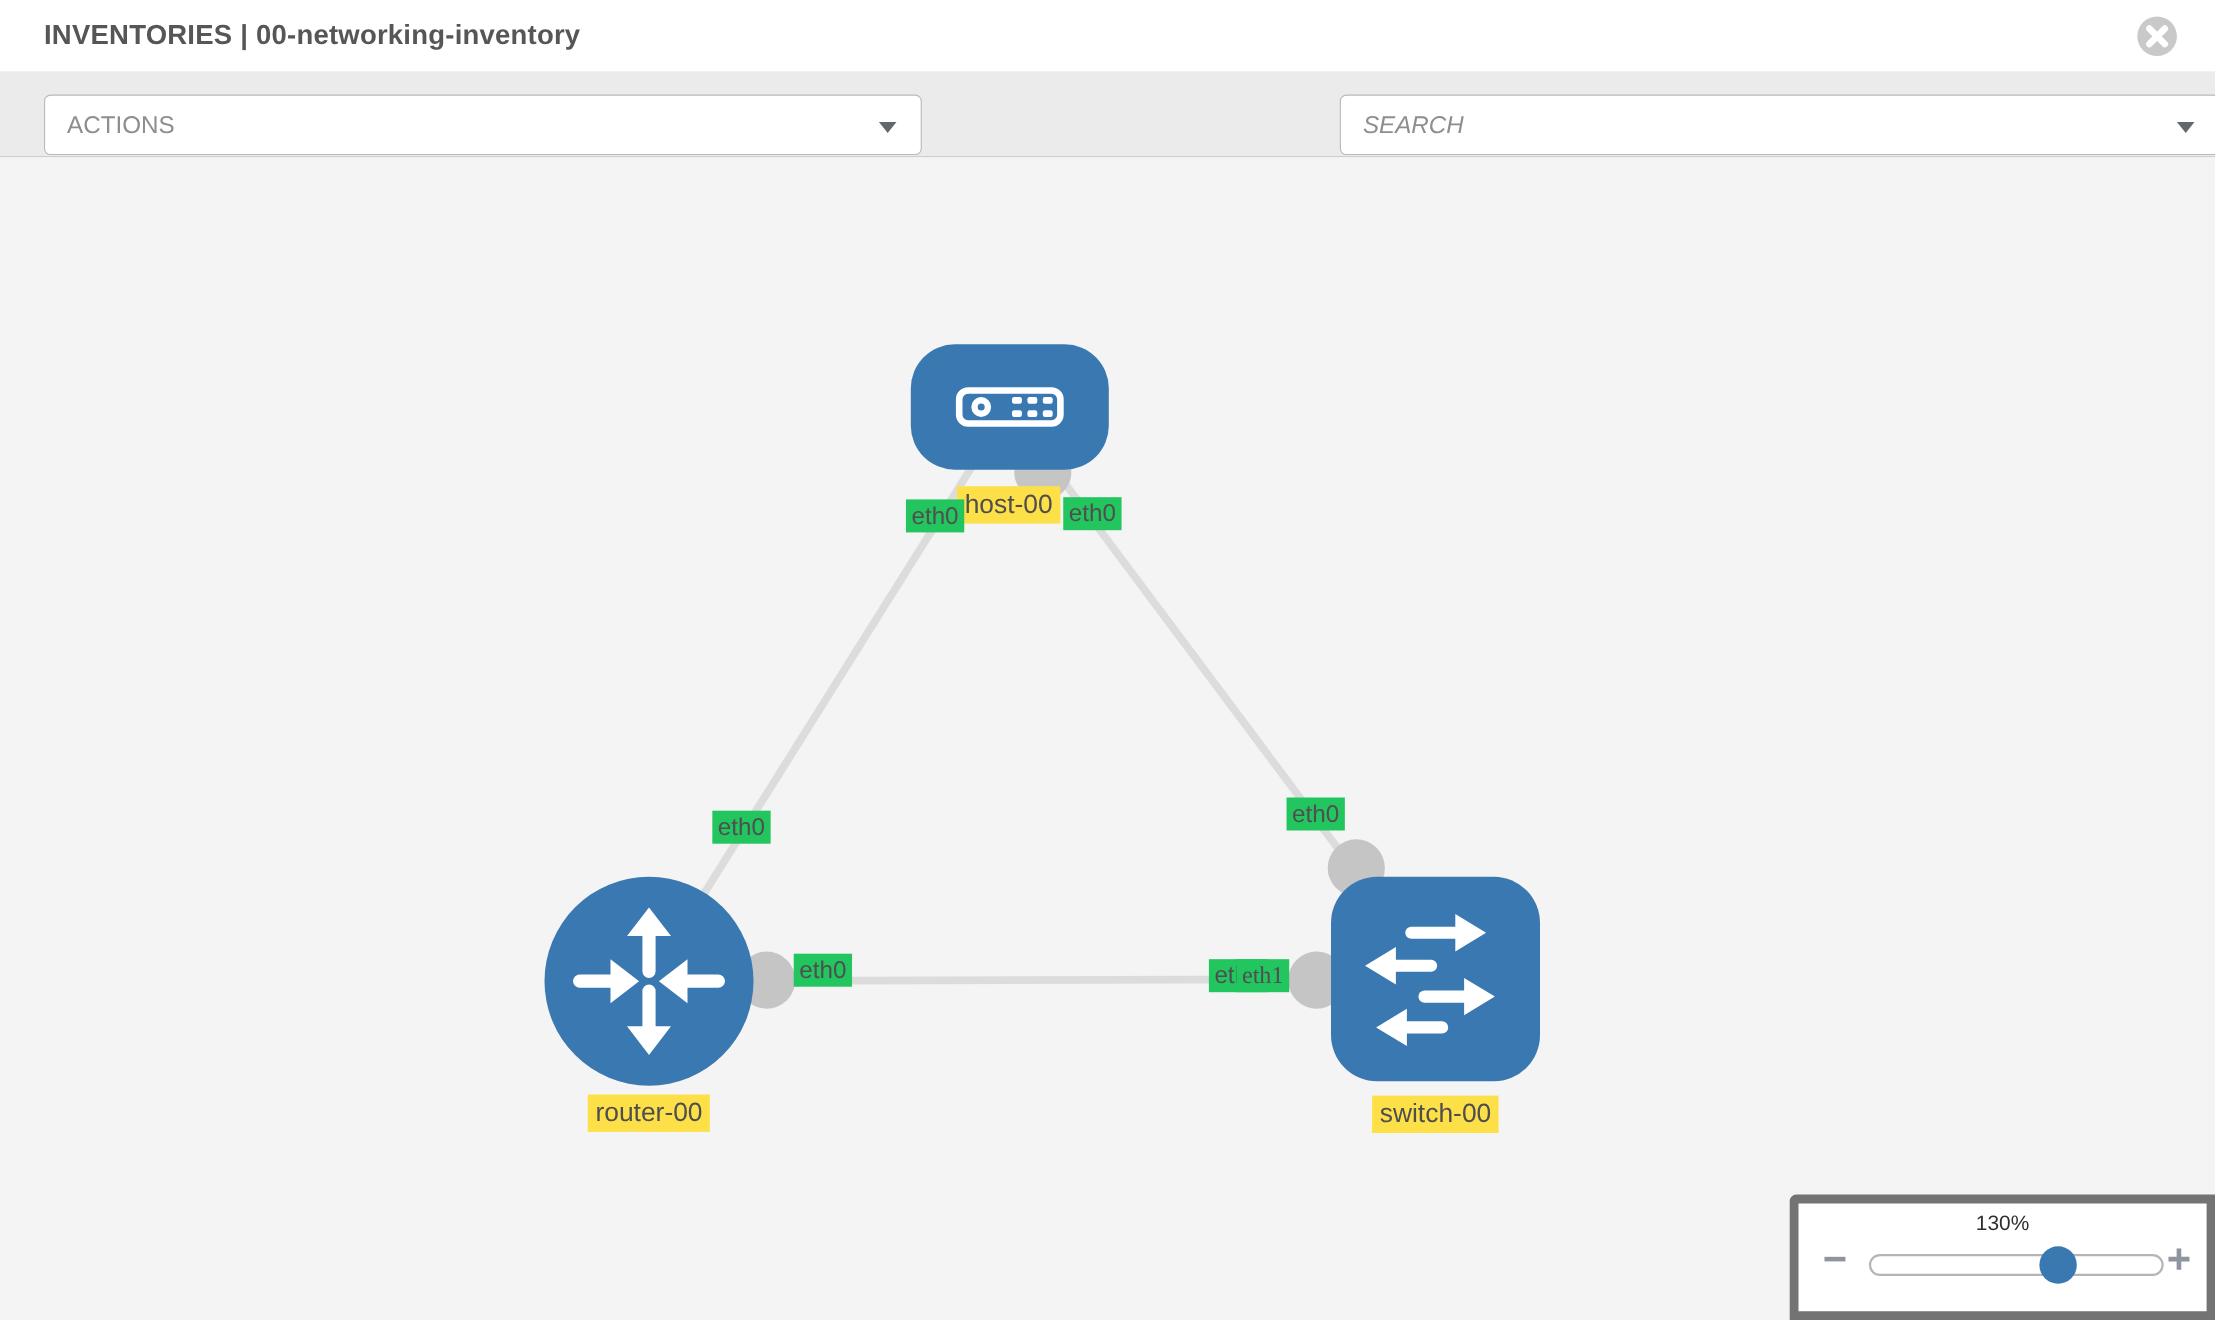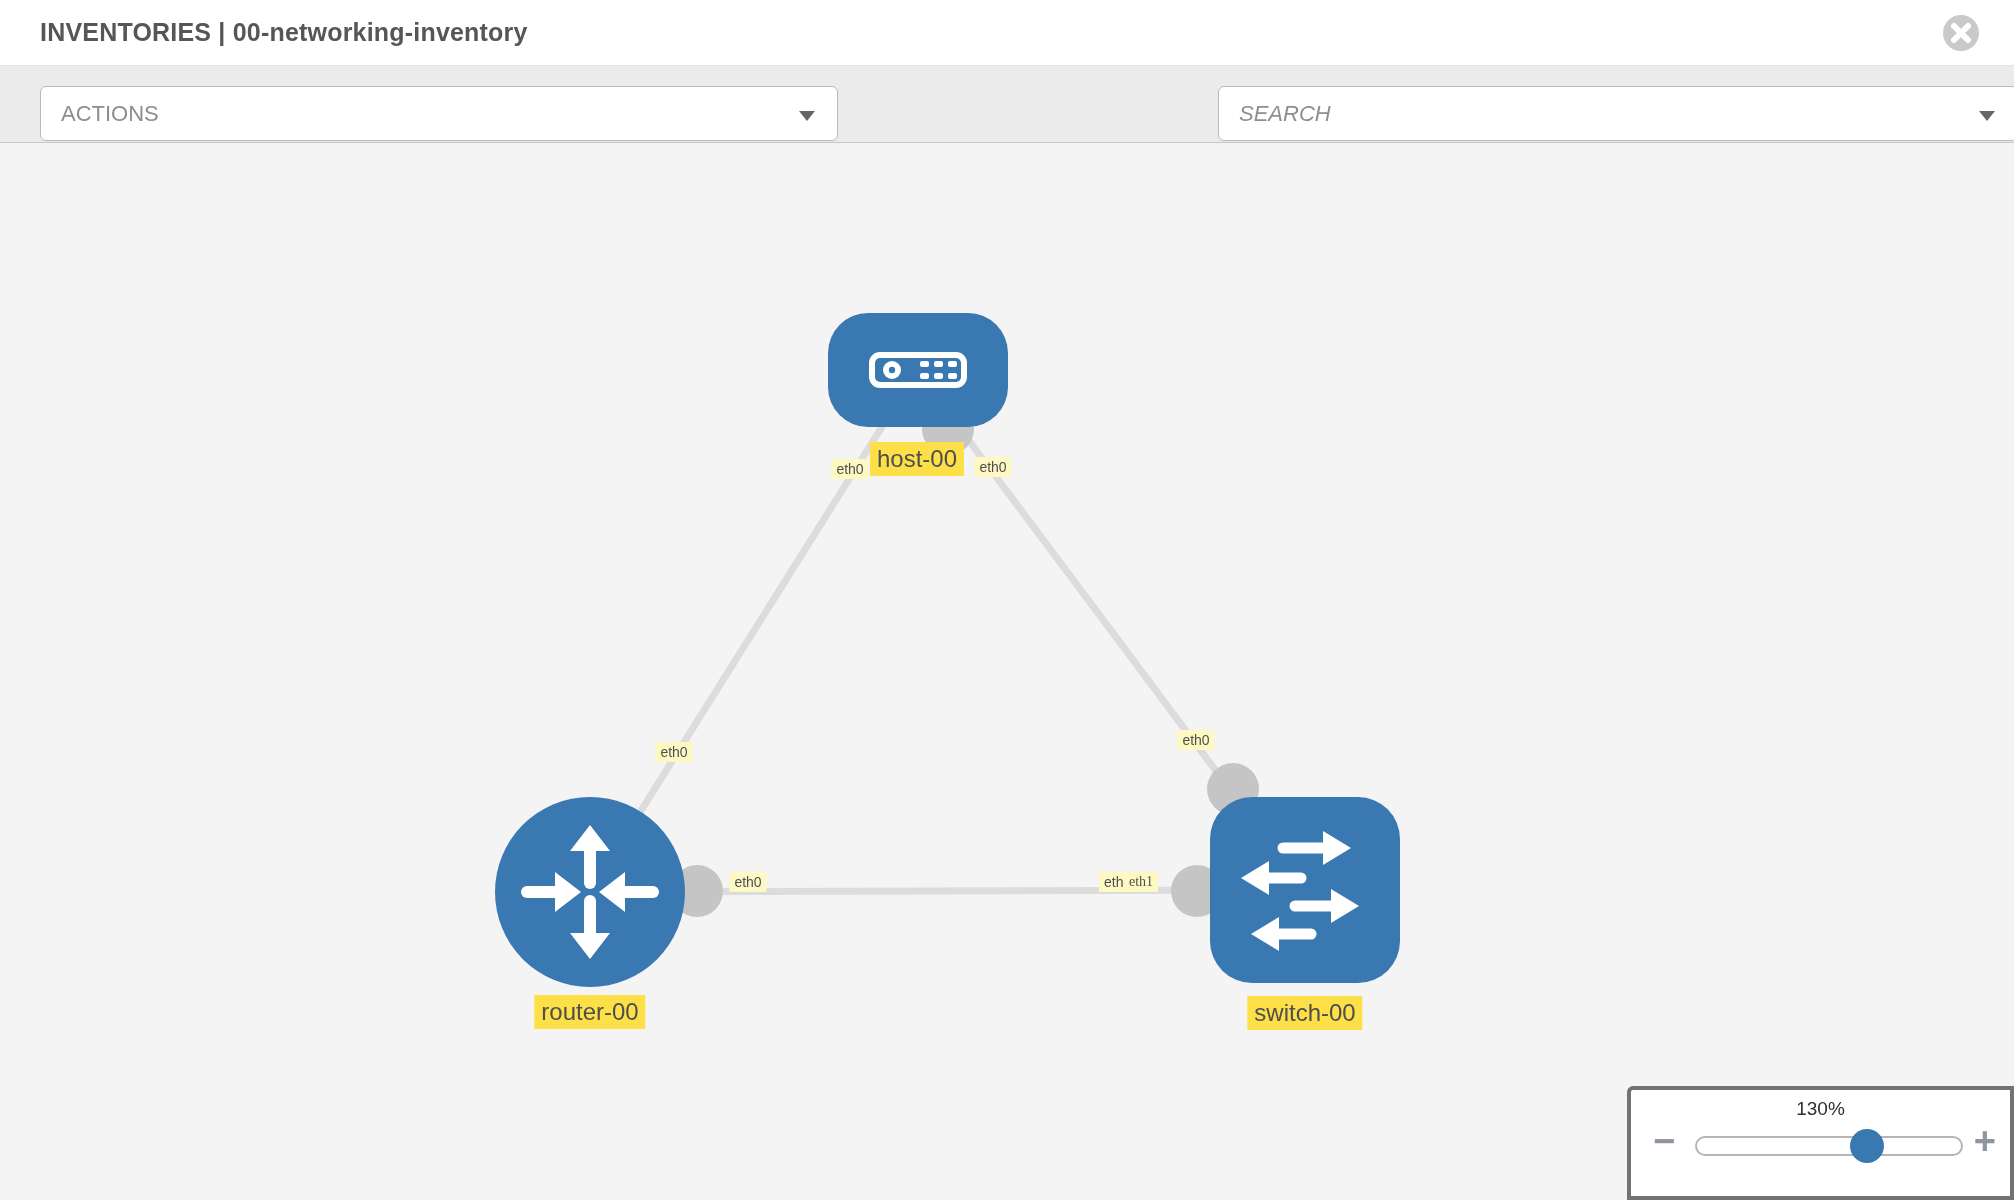--- a/index.html
+++ b/index.html
@@ -32,27 +32,27 @@
   .edges-layer { position:absolute; left:0; top:0; }
 
   .node { position:absolute; background:#3a78b2; }
   .node-host   { left:828px;  top:170px; width:180px; height:114px; border-radius:40px; }
   .node-router { left:495px;  top:654px; width:190px; height:190px; border-radius:50%; }
   .node-switch { left:1210px; top:654px; width:190px; height:186px; border-radius:42px; }
   .node-icon { position:absolute; left:50%; top:50%; transform:translate(-50%,-50%); }
 
   .node-label { position:absolute; transform:translate(-50%,-50%); background:#fde047;
                 color:#4e4e50; font-size:24px; padding:3px 7px; white-space:nowrap; }
-  .iface-label { position:absolute; transform:translate(-50%,-50%); background:#fef9c3;
-                 color:#4f4f51; font-size:14px; padding:2px 5px; white-space:nowrap; }
+  .iface-label { position:absolute; transform:translate(-50%,-50%); background:#22c55e;
+                 color:#4f4f51; font-size:22px; padding:2px 5px; white-space:nowrap; }
   .iface-abs { transform:none; } 
 
   
   .zoom-panel { position:absolute; right:0; bottom:0; width:387px; height:114px;
-                background:#ffffff; border:4px solid #737373; border-radius:6px 0 0 0; }
+                background:#ffffff; border:8px solid #737373; border-radius:6px 0 0 0; }
   .zoom-value { position:absolute; left:0; top:8px; width:100%; text-align:center;
                 font-size:19px; color:#2f2f2f; }
   .zoom-minus { position:absolute; left:22px; top:30px; font-size:38px; font-weight:700;
                 color:#8e959e; line-height:42px; cursor:pointer; }
   .zoom-plus  { position:absolute; right:14px; top:30px; font-size:38px; font-weight:700;
                 color:#8e959e; line-height:42px; cursor:pointer; }
   .zoom-track { position:absolute; left:64px; top:46px; width:268px; height:20px;
                 background:#fff; border:2px solid #b5b5b5; border-radius:10px; cursor:pointer; }
   .zoom-handle { position:absolute; left:219px; top:39px; width:34px; height:34px;
                  border-radius:50%; background:#3a78b2; cursor:grab; }

